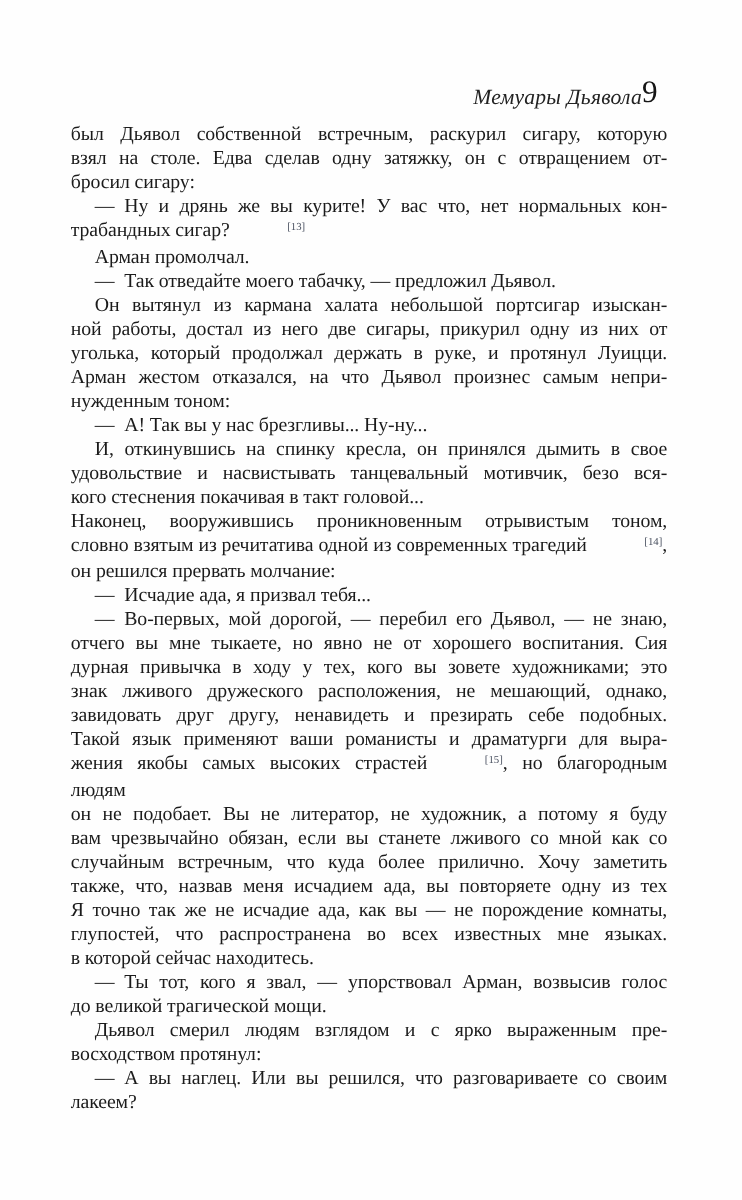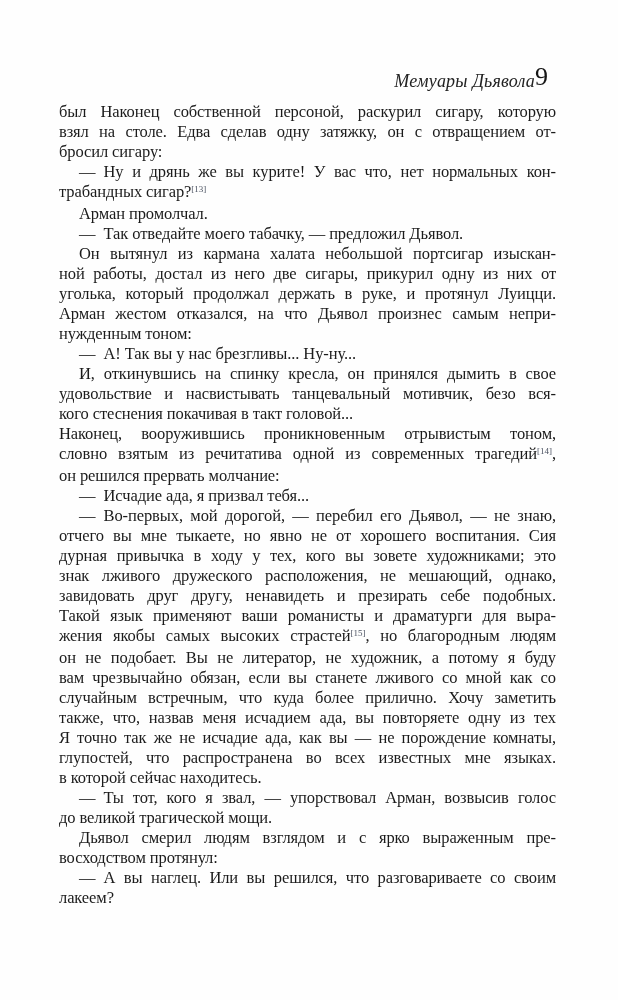--- a/index.html
+++ b/index.html
@@ -52,34 +52,35 @@
   .line.just { text-align: justify; text-align-last: justify; }
   .line.last { text-align: left; text-align-last: left; }
   .line.indent { text-indent: 20px; }
   .line sup {
     font-size: 9px;
     letter-spacing: 0;
     vertical-align: baseline;
     position: relative;
     top: -5.5px;
     color: #4a5160;
+    padding-left: 48px;
   }
 </style>
 </head>
 <body>
 
 <div class="page">
   <div class="content">
     <div class="running-header">
       <span class="running-title">Мемуары Дьявола</span>
       <span class="page-number">9</span>
     </div>
     <div class="body-text">
         <div class="para">
-          <div class="line just">был Наконец собственной персоной, раскурил сигару, которую</div>
+          <div class="line just">был Дьявол собственной встречным, раскурил сигару, которую</div>
           <div class="line just">взял на столе. Едва сделав одну затяжку, он с отвращением от-</div>
           <div class="line last">бросил сигару:</div>
         </div>
         <div class="para">
           <div class="line just indent">— Ну и дрянь же вы курите! У вас что, нет нормальных кон-</div>
           <div class="line last">трабандных сигар?<sup>[13]</sup></div>
         </div>
         <div class="para">
           <div class="line last indent">Арман промолчал.</div>
         </div>

